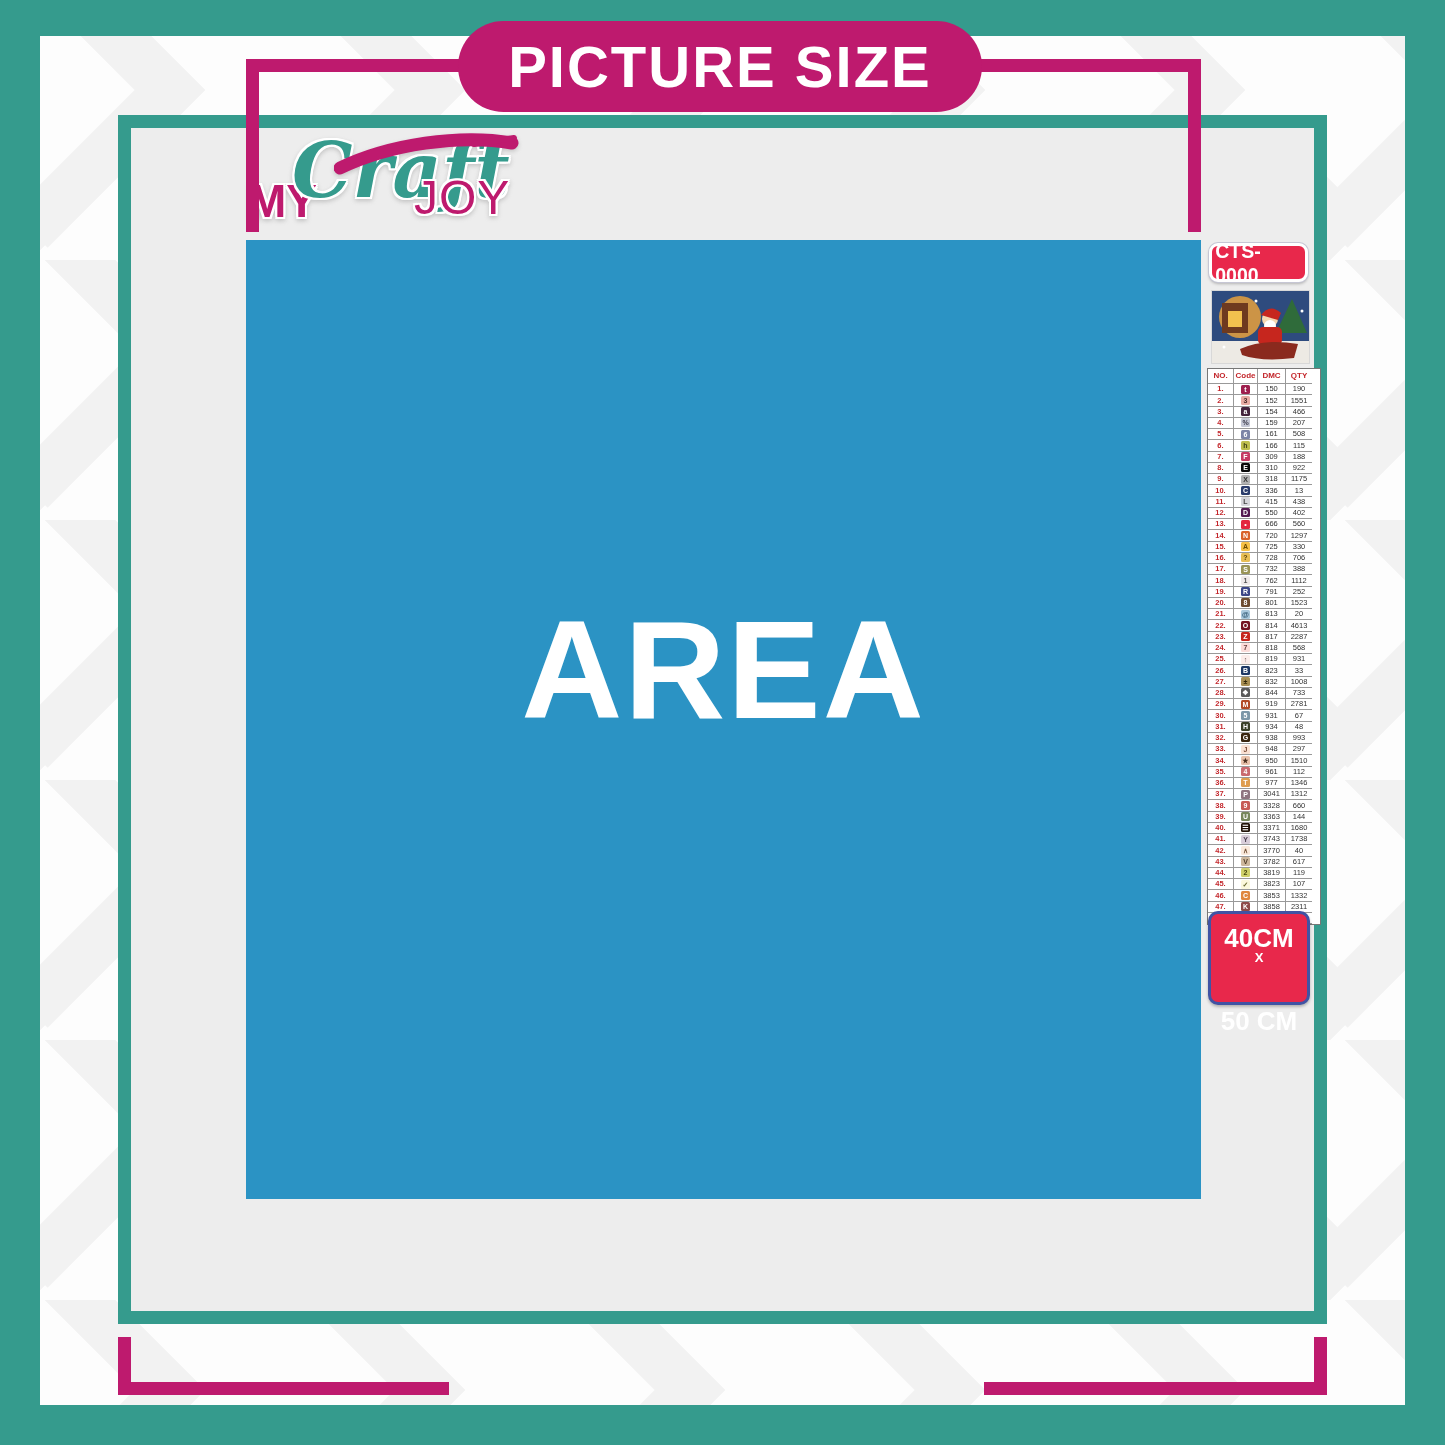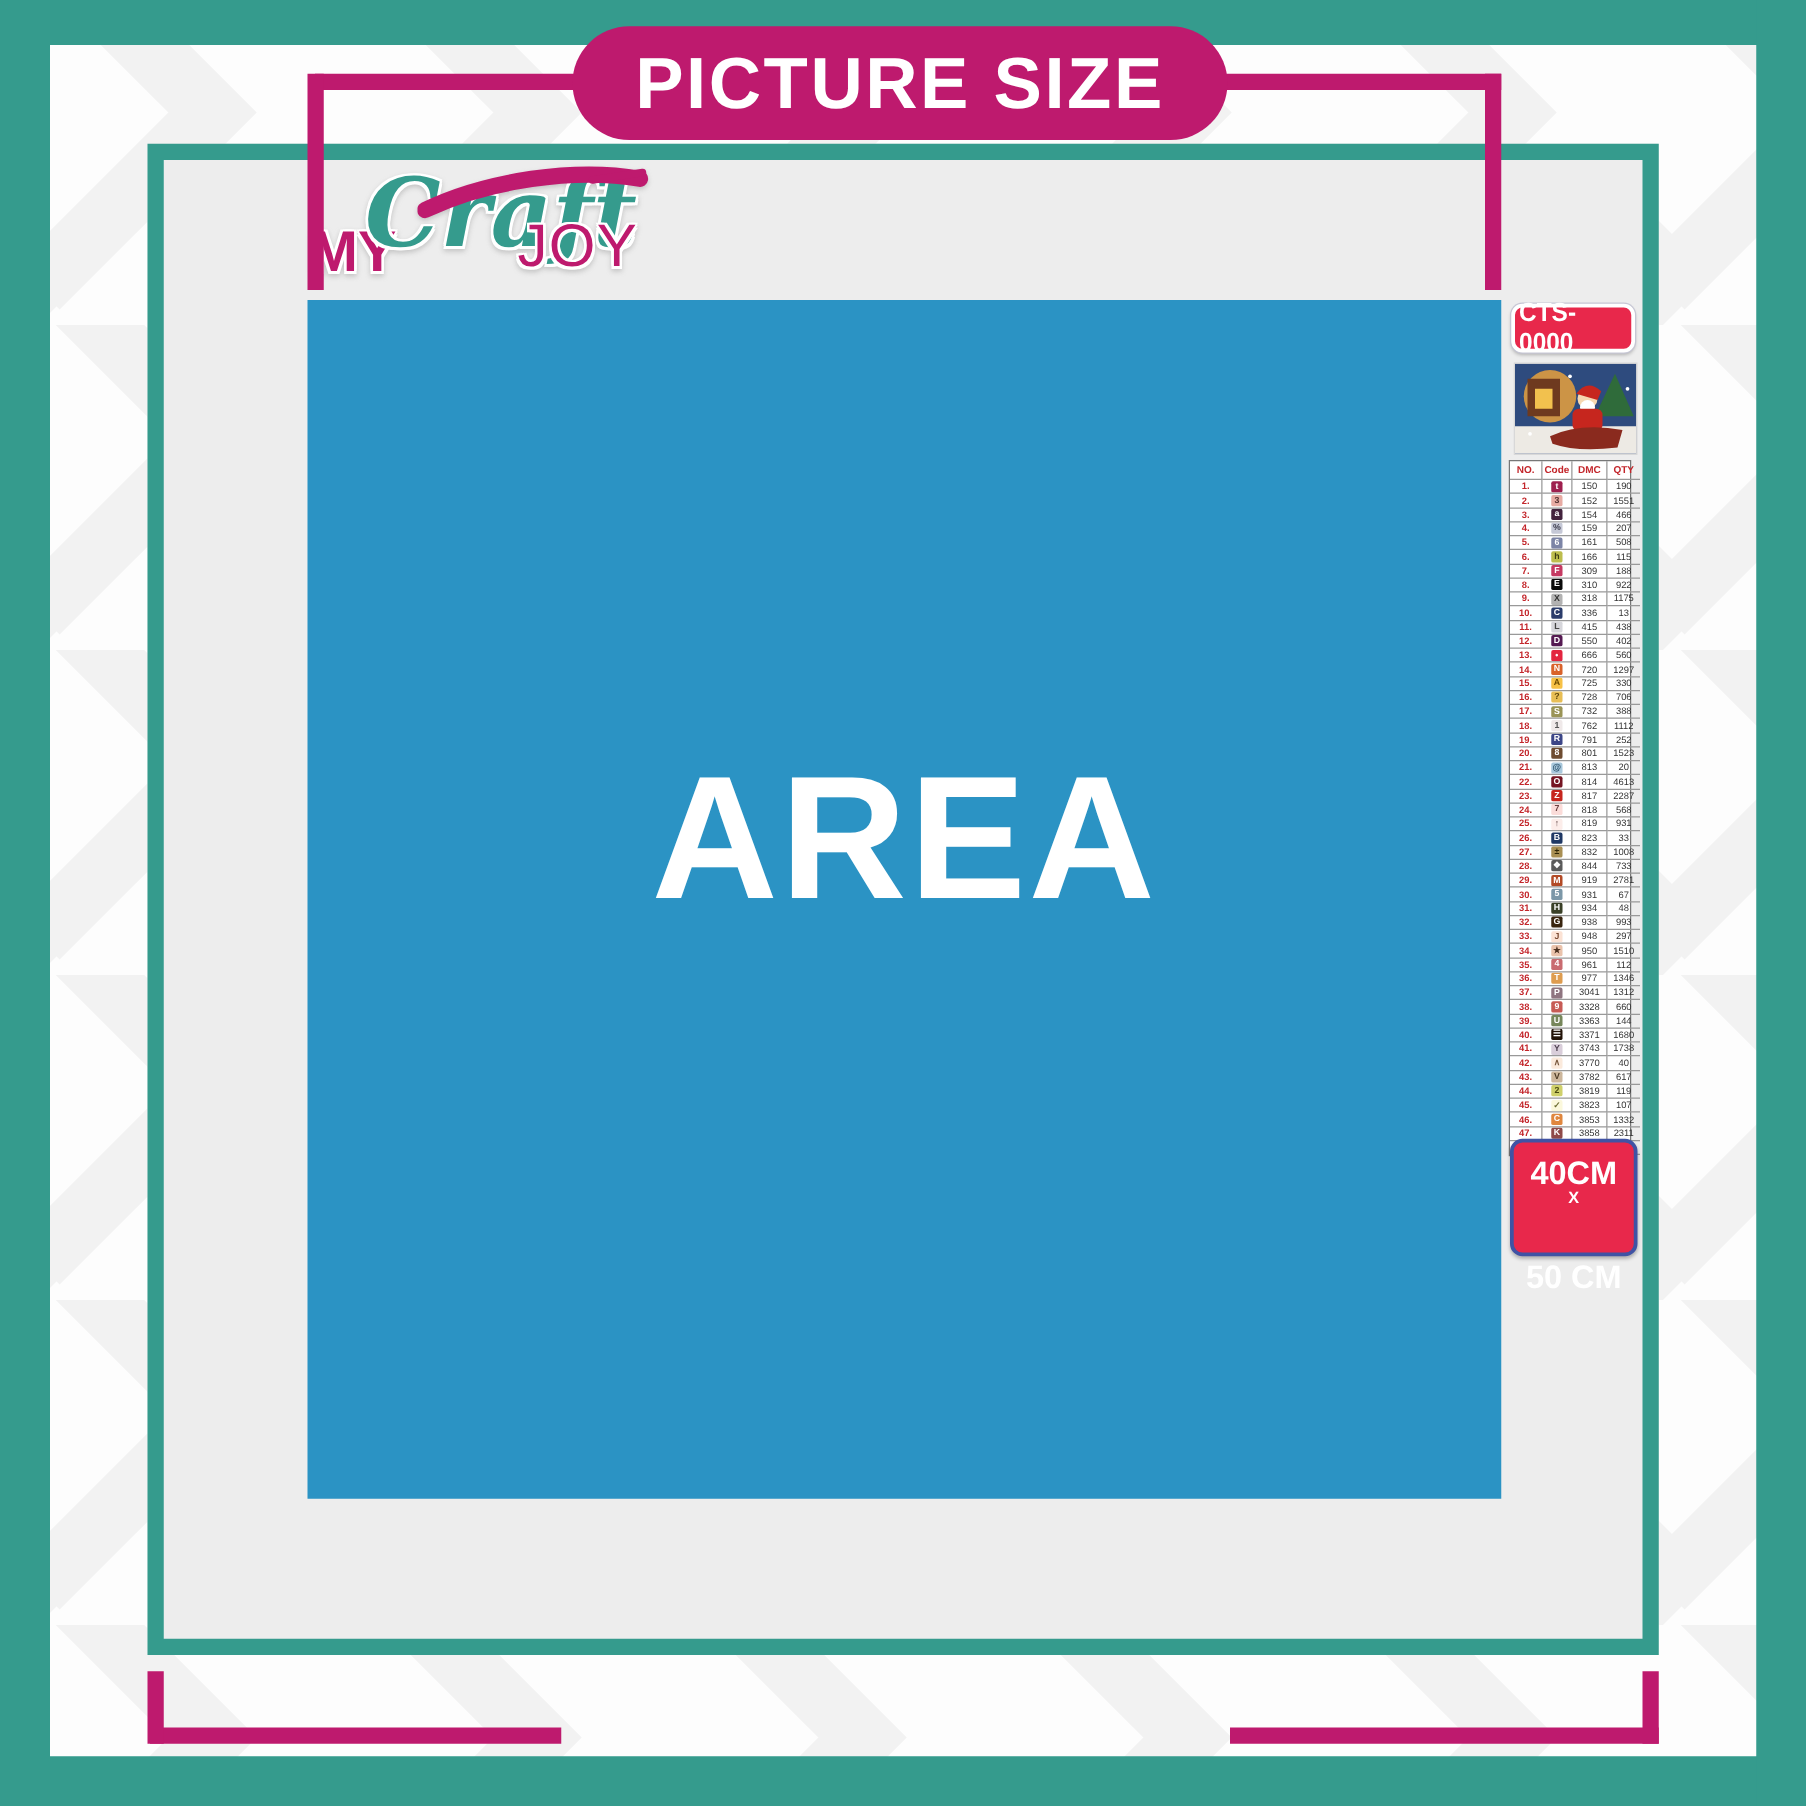--- a/index.html
+++ b/index.html
@@ -48,21 +48,21 @@
               font-family:"DejaVu Serif",serif;color:var(--teal,#359B8D);}
   .logo-joy{left:168px;top:36px;font-size:48px;font-weight:400;color:var(--magenta,#BE1A6E);letter-spacing:1px;}
   .logo-swoosh{position:absolute;left:88px;top:-4px;z-index:9;}
   
   .cts-badge{position:absolute;left:1209px;top:243px;width:99px;height:39px;z-index:4;
              background:var(--badge-red,#E8284B);border-radius:9px;border:3px solid #fff;
              box-shadow:0 0 0 1px #c6c6d4,0 2px 3px rgba(0,0,0,0.25);box-sizing:border-box;
              display:flex;align-items:center;justify-content:center;}
   .cts-badge div{color:#fff;font-weight:700;font-size:21px;transform:scaleX(0.93);letter-spacing:0px;}
   .thumb{position:absolute;left:1212px;top:291px;z-index:4;box-shadow:0 0 0 1px #d8d8d8;}
-  .legend{position:absolute;left:1207px;top:368px;width:98px;z-index:4;background:#fff;
+  .legend{position:absolute;left:1207px;top:368px;width:114px;z-index:4;background:#fff;
           border:1px solid #777;box-sizing:border-box;}
   .lg-row{display:grid;grid-template-columns:26px 24px 28px 26px;height:11.25px;}
   .lg-row.lg-head{height:15px;}
   .lg-cell{border-right:1px solid #999;border-bottom:1px solid #999;display:flex;
            align-items:center;justify-content:center;font-size:7.5px;line-height:1;color:#333;
            overflow:hidden;}
   .lg-cell:last-child{border-right:none;}
   .lg-head .lg-cell{font-weight:700;color:var(--table-red,#C3262B);font-size:8px;}
   .lg-no{color:var(--table-red,#C3262B);font-weight:700;}
   .chip{display:block;width:9px;height:9px;border-radius:1.5px;font-size:7px;font-weight:700;

